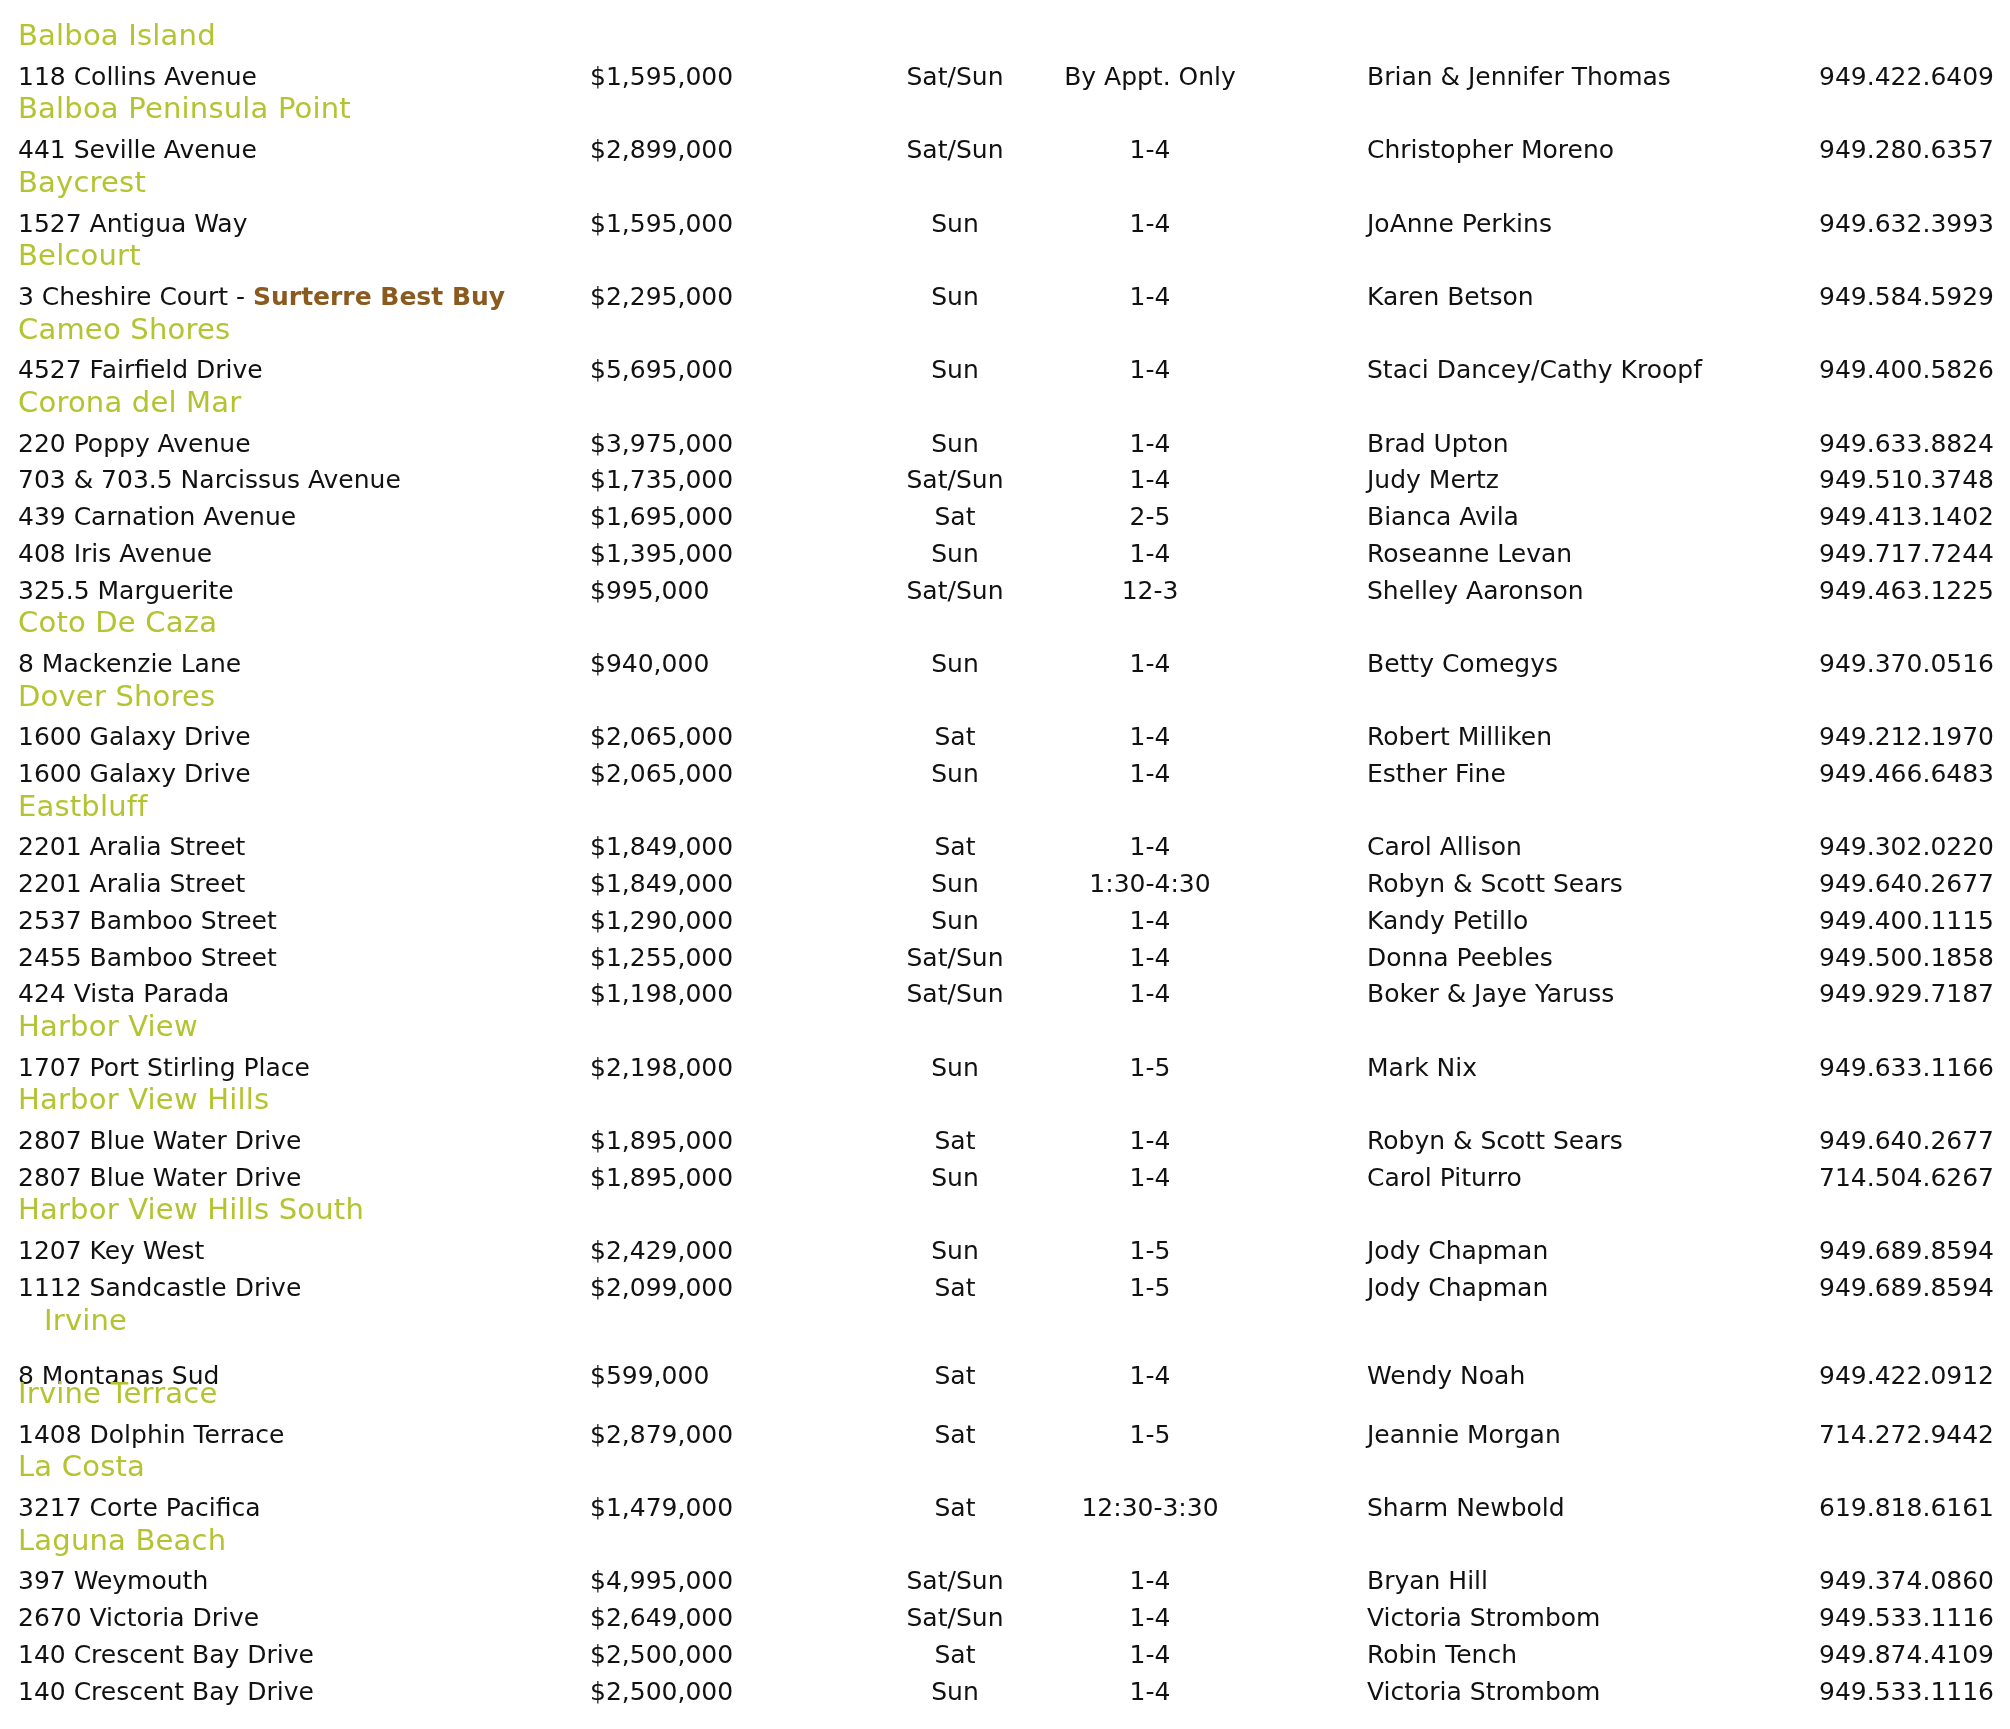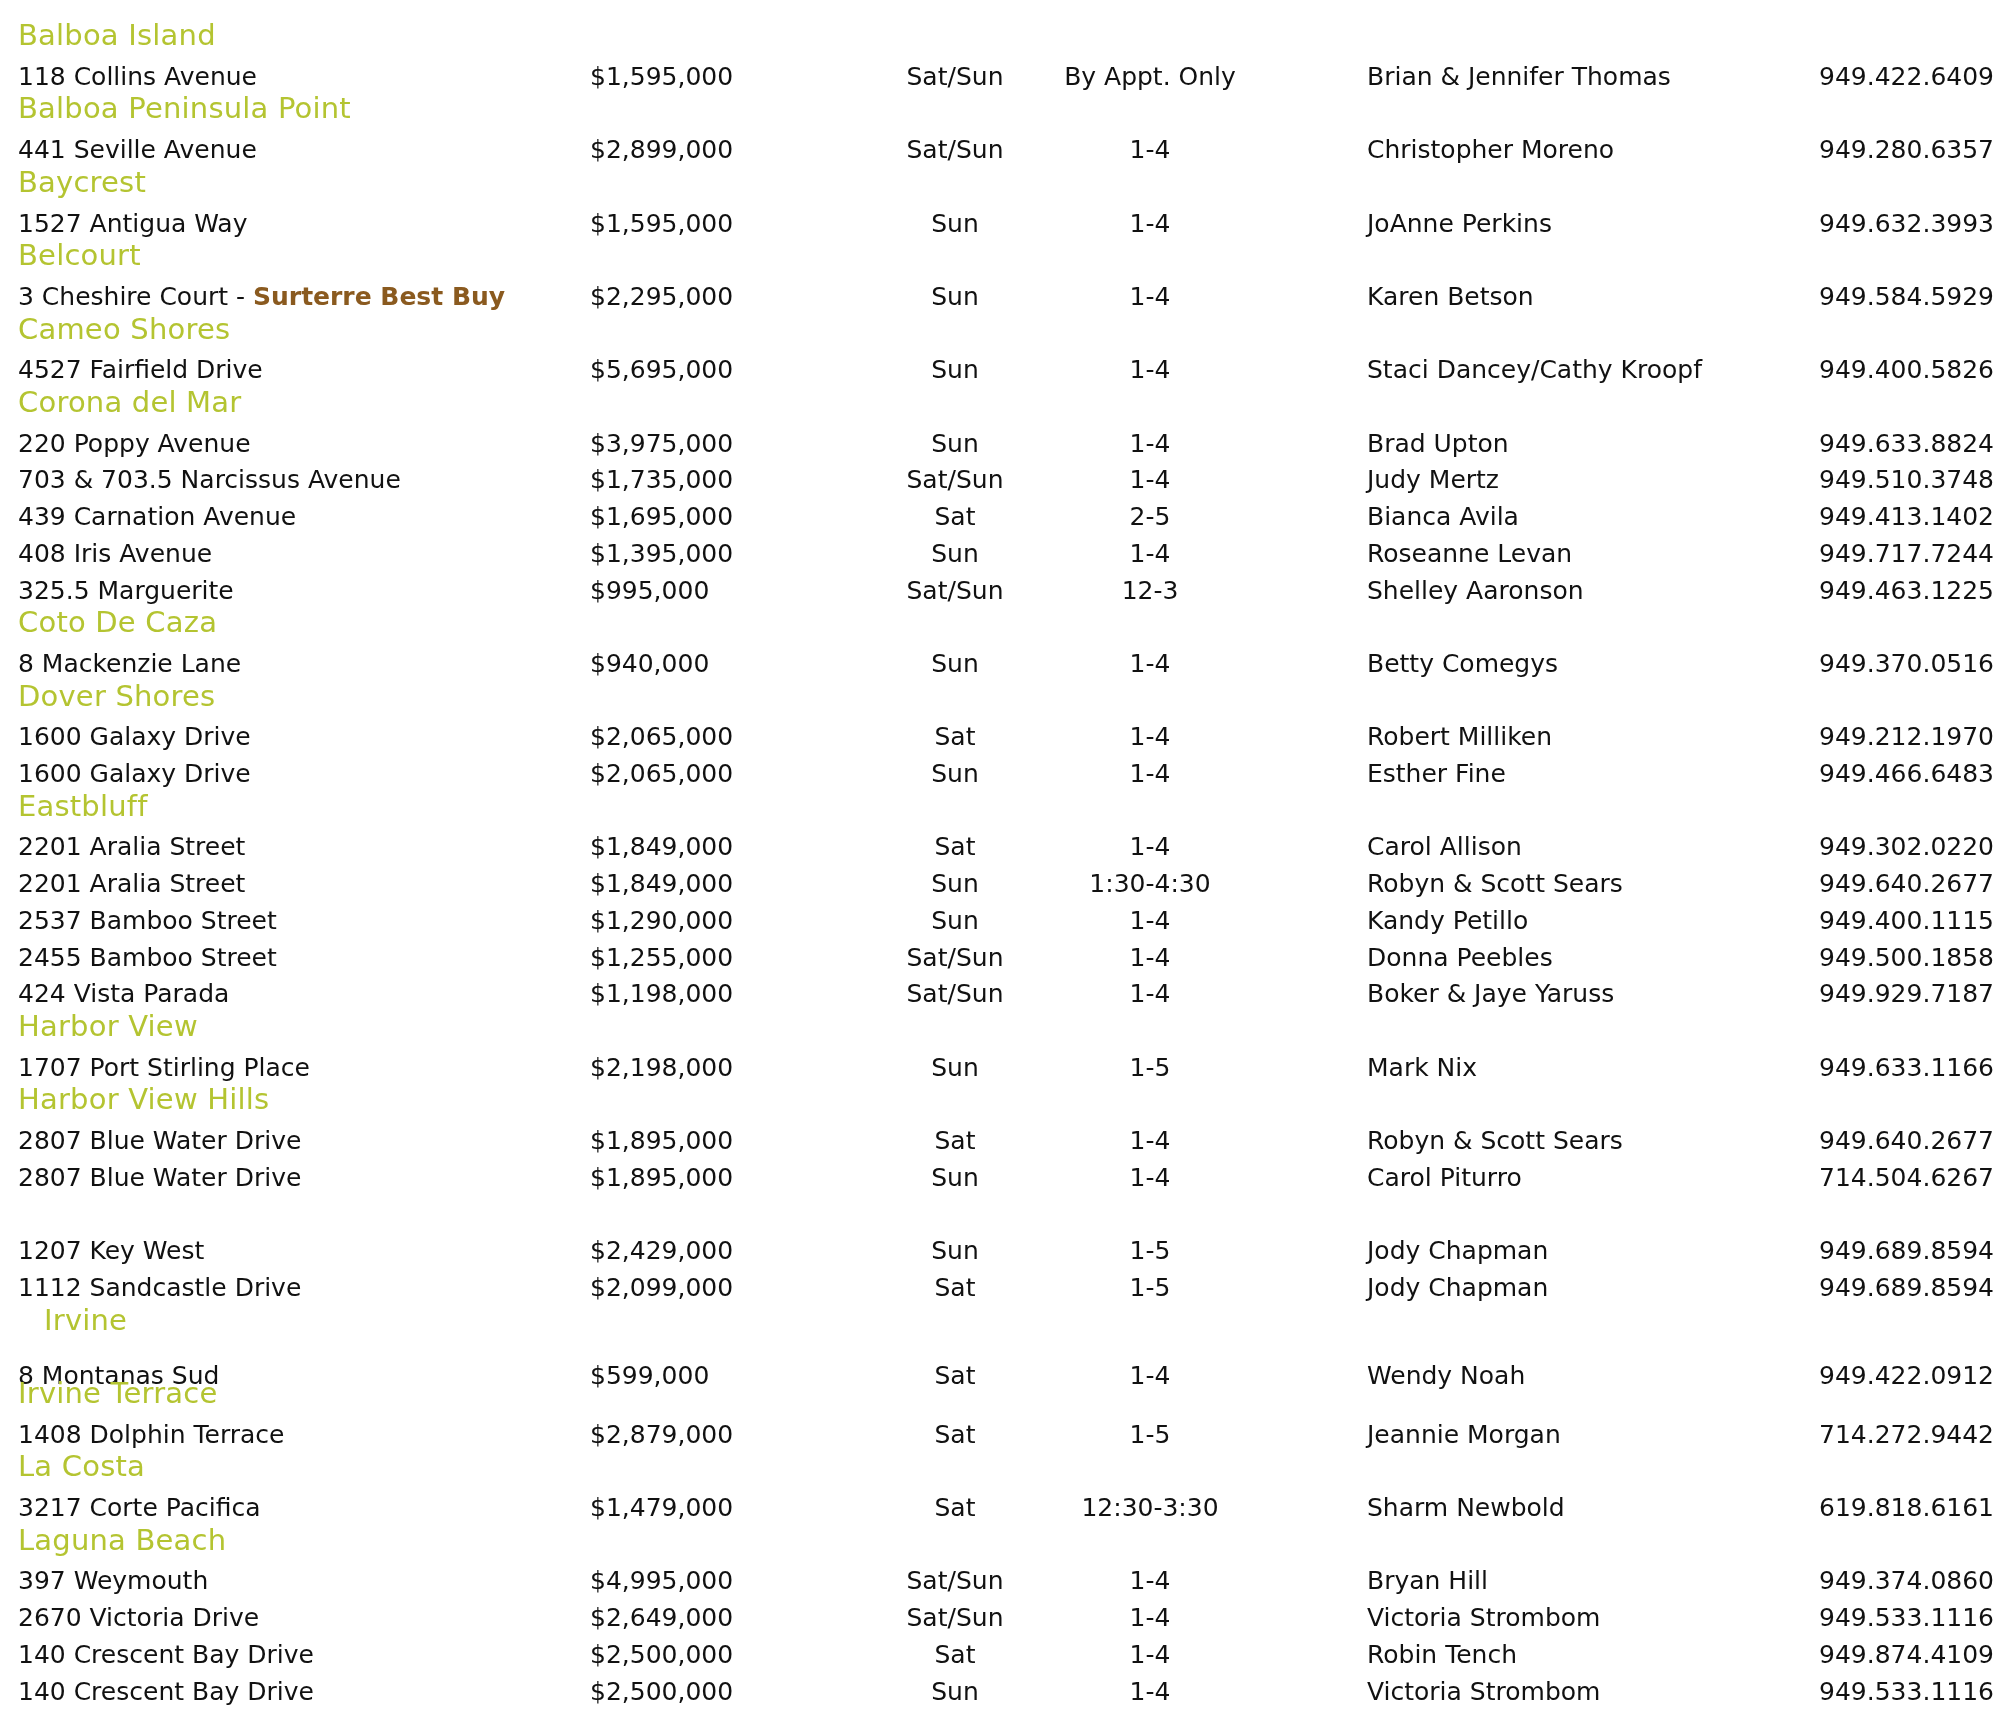--- a/index.html
+++ b/index.html
@@ -217,20 +217,23 @@
       <span class="cell c-phone">949.640.2677</span>
     </div>
     <div class="line" style="top: 1159.7px;">
       <span class="cell c-addr"><span>2807 Blue Water Drive</span></span>
       <span class="cell c-price">$1,895,000</span>
       <span class="cell c-day">Sun</span>
       <span class="cell c-hours">1-4</span>
       <span class="cell c-agent">Carol Piturro</span>
       <span class="cell c-phone">714.504.6267</span>
     </div>
+    <div class="line" style="top: 1196.4px;">
+      <span class="hdr">Harbor View Hills South</span>
+    </div>
     <div class="line" style="top: 1233.1px;">
       <span class="cell c-addr"><span>1207 Key West</span></span>
       <span class="cell c-price">$2,429,000</span>
       <span class="cell c-day">Sun</span>
       <span class="cell c-hours">1-5</span>
       <span class="cell c-agent">Jody Chapman</span>
       <span class="cell c-phone">949.689.8594</span>
     </div>
     <div class="line" style="top: 1269.8px;">
       <span class="cell c-addr"><span>1112 Sandcastle Drive</span></span>

